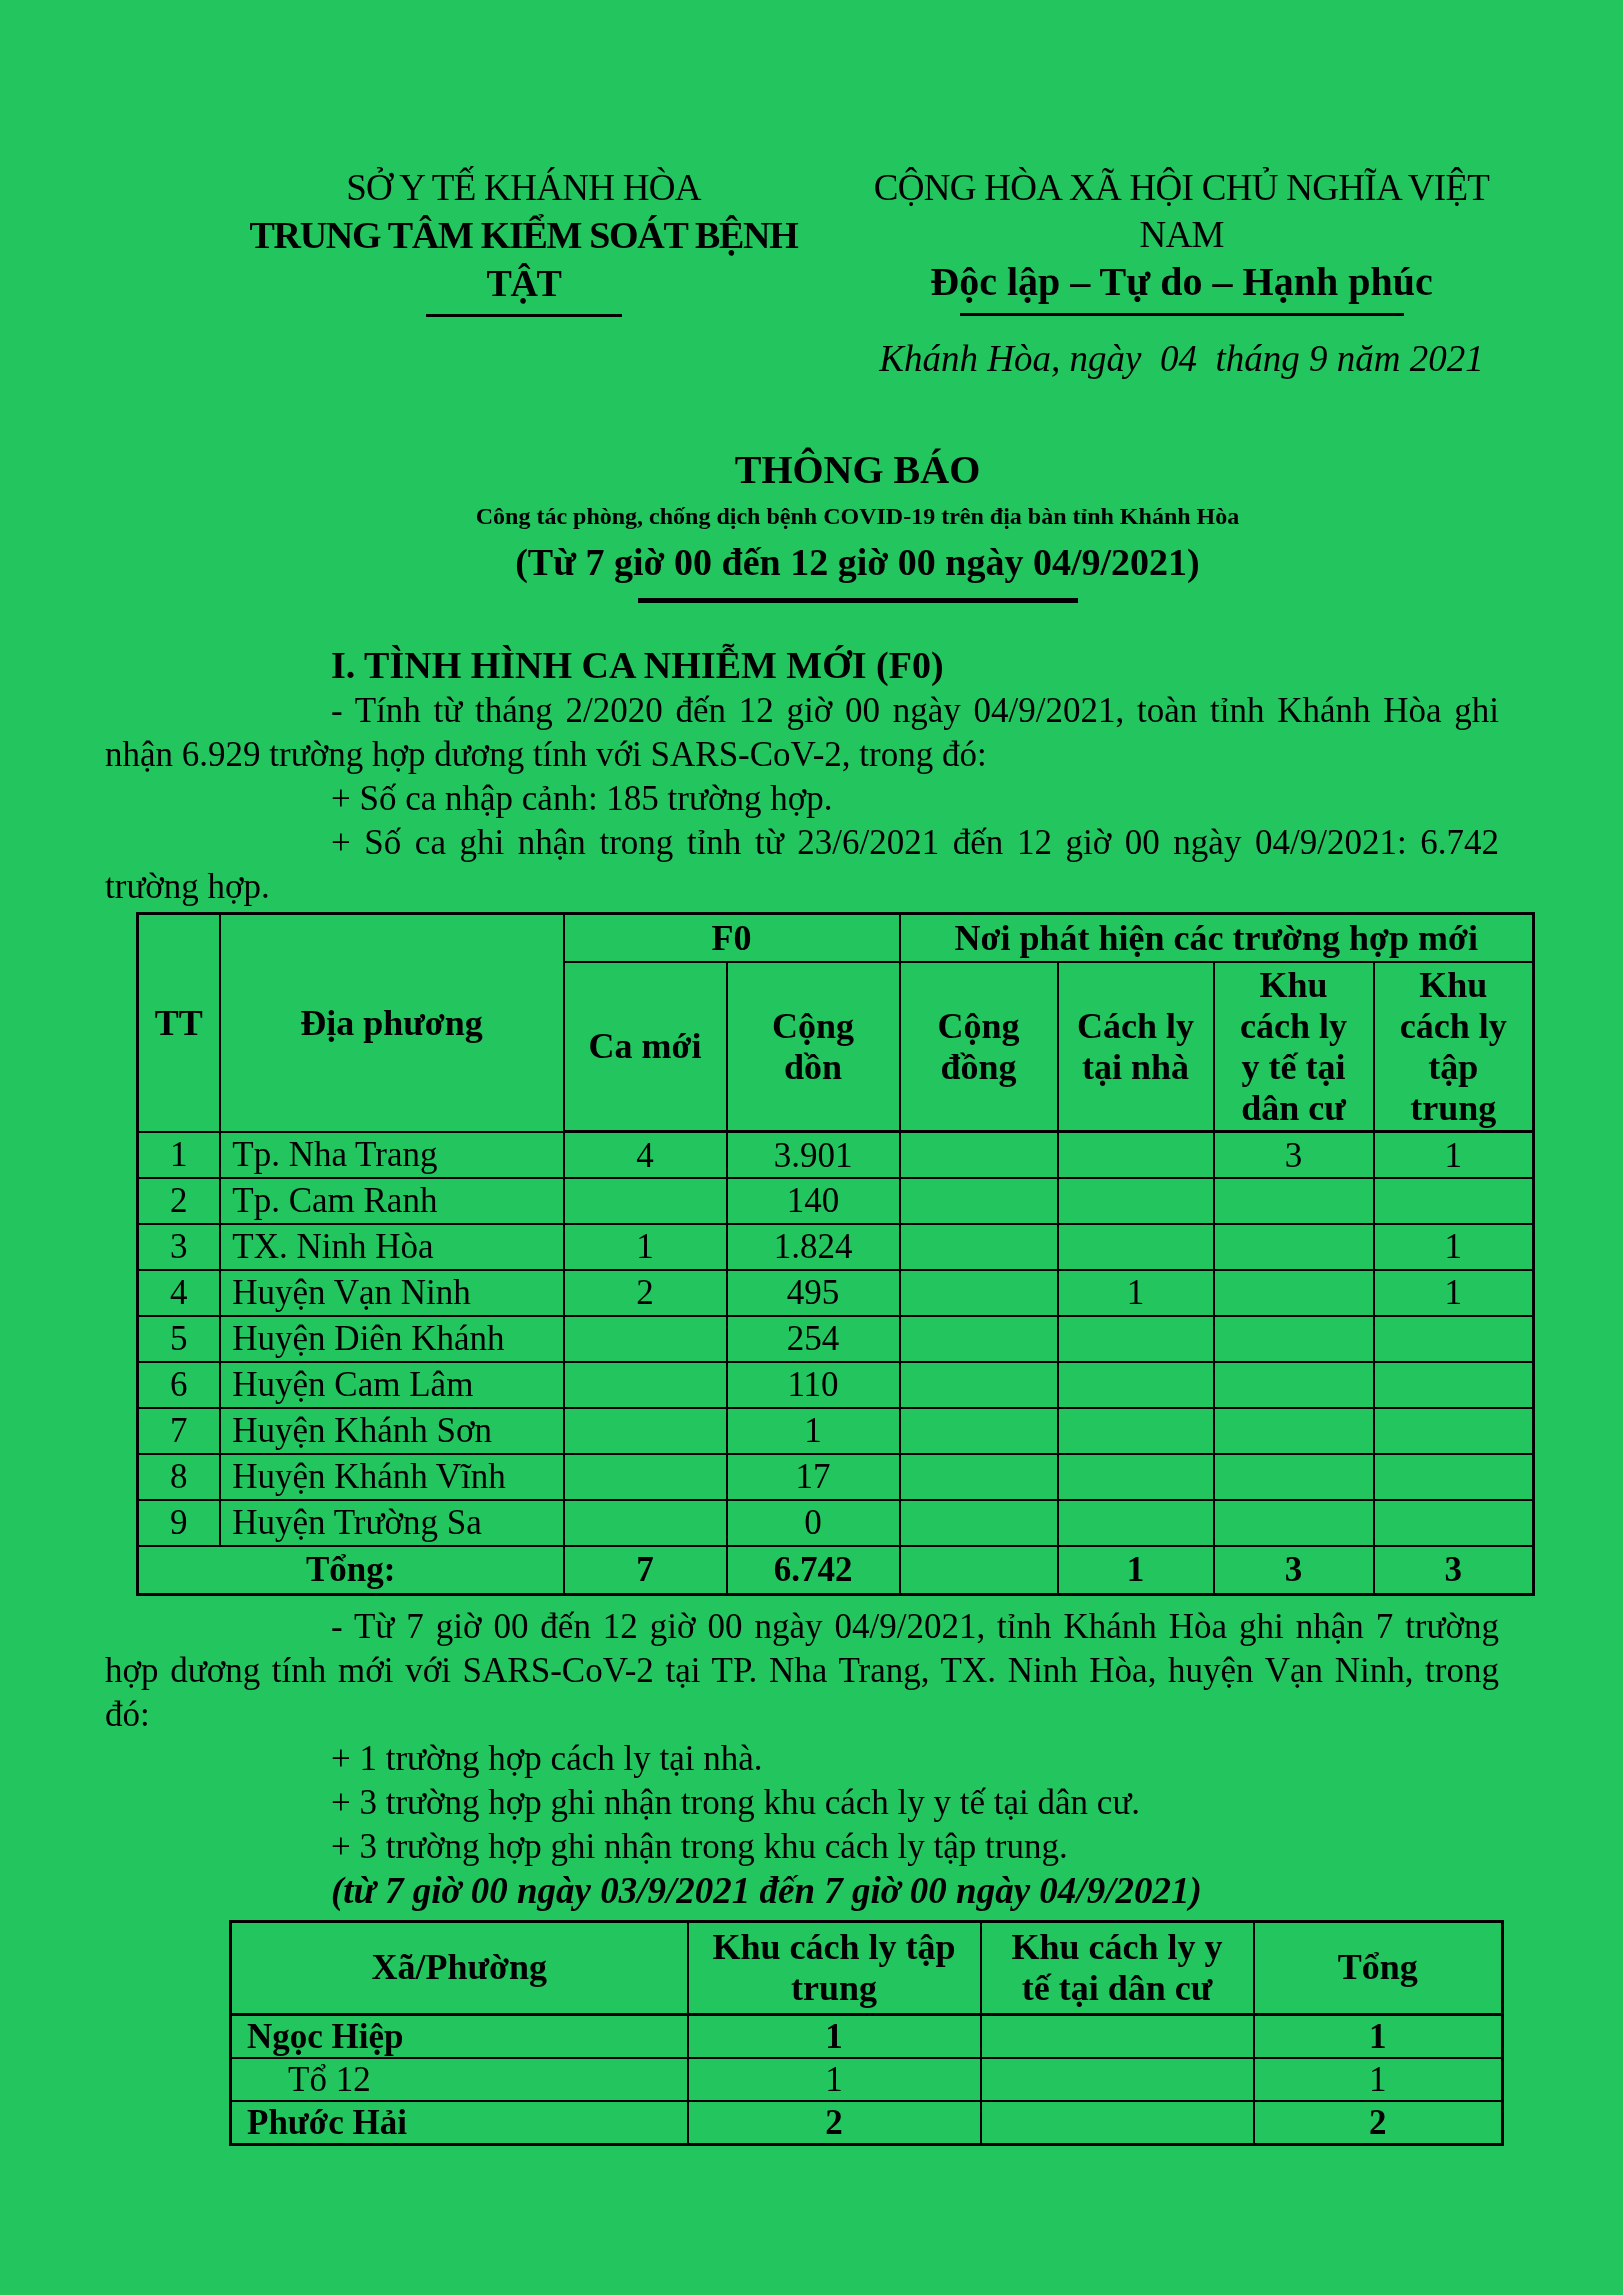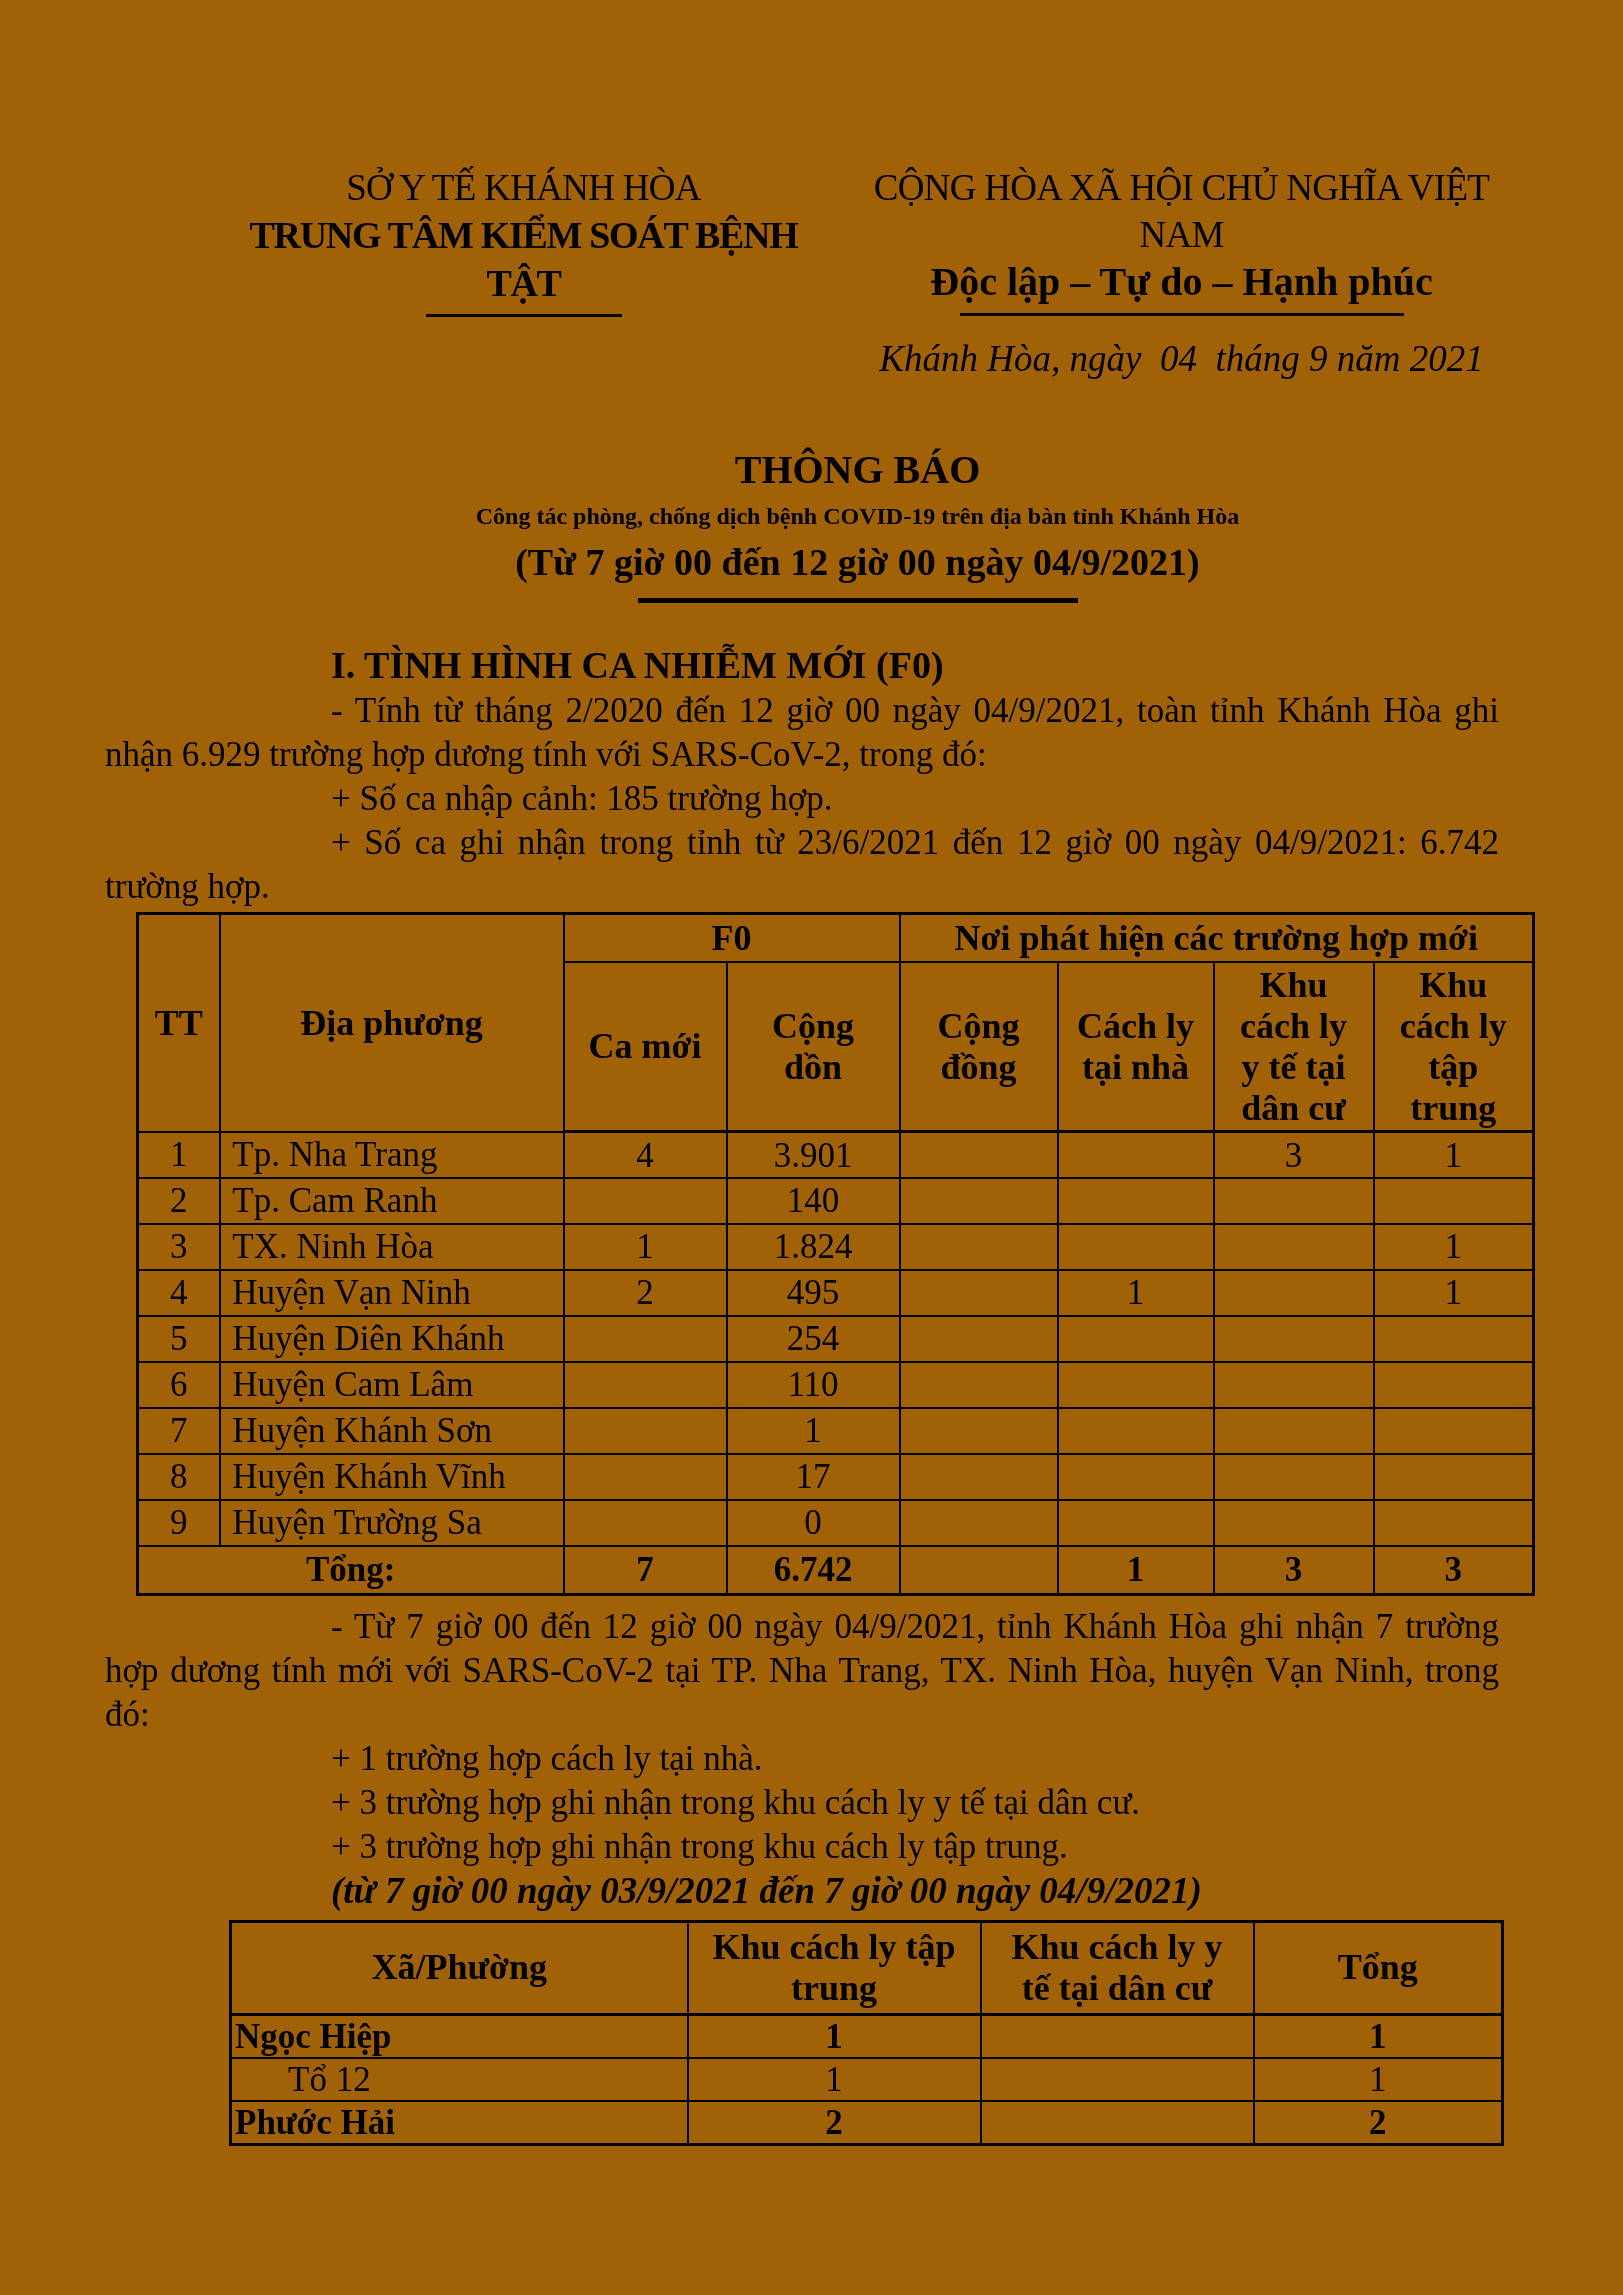--- a/index.html
+++ b/index.html
@@ -1,19 +1,19 @@
 <!DOCTYPE html>
 <html lang="vi" style="font-size:10.5px"><head>
 <meta charset="utf-8">
 <style>
   html,body{margin:0;padding:0;background:#777;}
   .page{
     position:relative;
     width:1623px;height:2295px;
-    background:#a16207;
+    background:#22c55e;
     color:#000;
     font-family:"Liberation Serif","DejaVu Serif",serif;
     overflow:hidden;
     margin:0 auto;
     box-sizing:border-box;
     padding:164px 124px 0 105px;
   }
   
   .doc-header{display:flex;align-items:flex-start;}
   .hdr-col{text-align:center;}
@@ -49,21 +49,21 @@
   th{font-weight:bold;font-size:36px;padding:0 14.4px;}
   .t1{width:1397px;margin:3.9px 0 0 31px;border:3.9px solid #000;}
   .t1 thead tr.r1 th{height:46px;border-bottom-width:2px;}
   .t1 thead tr.r2 th{height:167px;border-bottom-width:3.9px;}
   .t1 tbody tr{height:46px;}
   .t1 td.cell-name{text-align:left;padding-left:11.8px;}
   .t1 tr.row-total td{font-weight:bold;height:46px;}
   .t2{width:1272px;margin:6.5px 0 0 124px;border:3.9px solid #000;}
   .t2 thead th{height:90px;border-bottom-width:3.9px;}
   .t2 tbody tr{height:43px;}
-  .t2 td.cell-ward{text-align:left;padding-left:3px;}
+  .t2 td.cell-ward{text-align:left;padding-left:15px;}
   .t2 tr.bold-row td{font-weight:bold;}
   .t2 tr.indent-row td.cell-ward{padding-left:56px;}
 </style>
 </head>
 <body>
 
 <div class="page">
 
   <div class="doc-header">
     <div class="hdr-col hdr-left">

